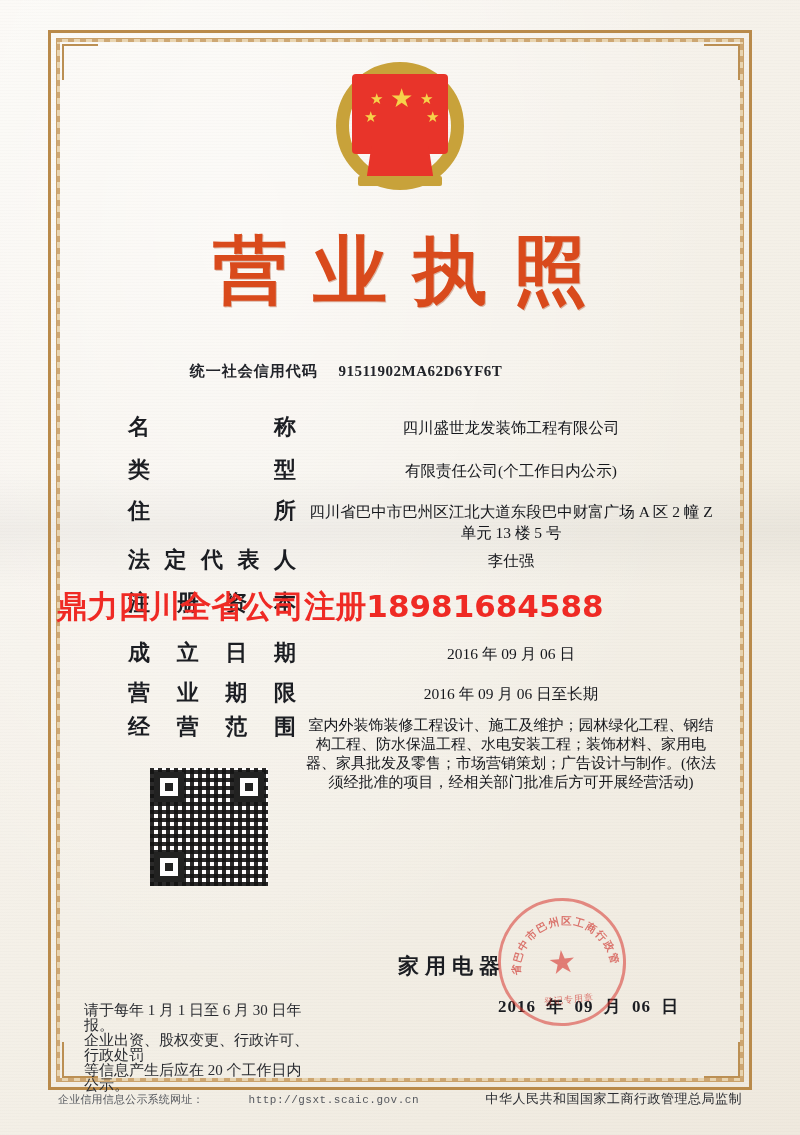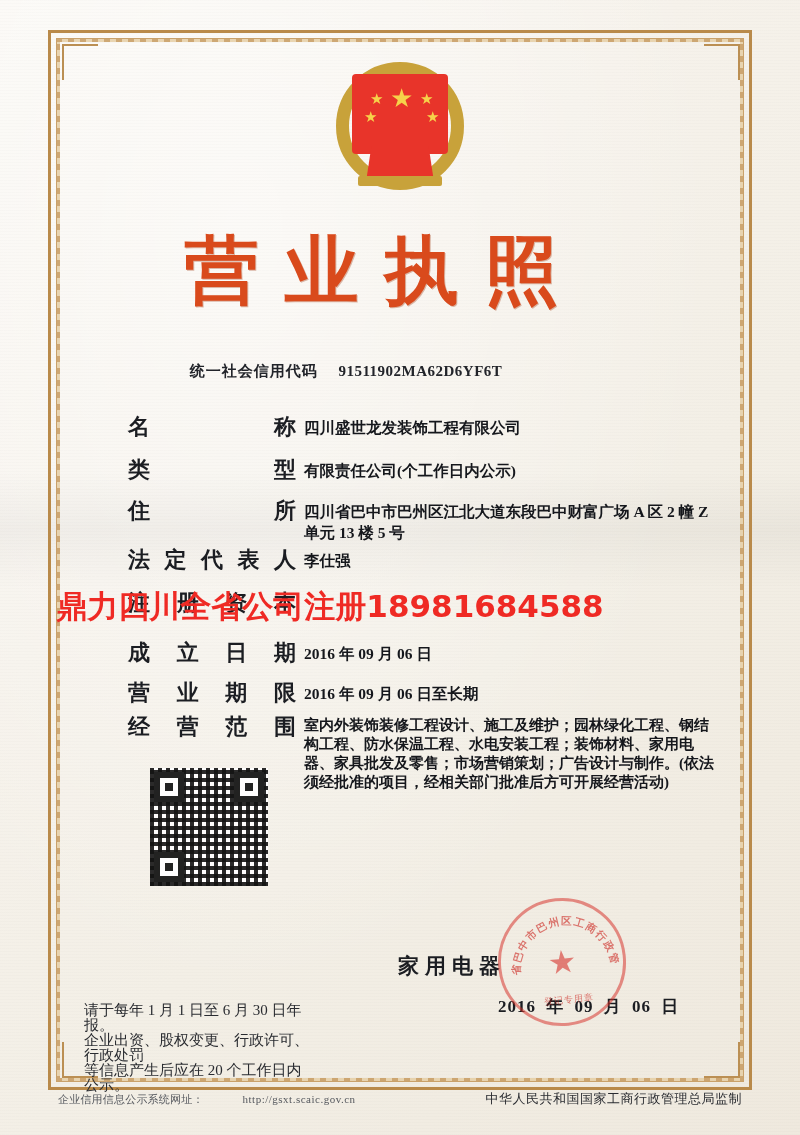--- a/index.html
+++ b/index.html
@@ -119,21 +119,21 @@
   #emblem-star-main { left: 68px; top: 34px; font-size: 26px; }
   #emblem-star-1 { left: 48px; top: 40px; }
   #emblem-star-2 { left: 42px; top: 58px; }
   #emblem-star-3 { left: 98px; top: 40px; }
   #emblem-star-4 { left: 104px; top: 58px; }
 
   
   #doc-title {
     position: absolute;
     left: 0; top: 222px;
-    width: 743px;
+    width: 800px;
     text-align: center;
     font-family: "DejaVu Serif", serif;
     font-size: 74px;
     font-weight: bold;
     letter-spacing: 26px;
     text-indent: 26px;
     color: #d94a1c;
     text-shadow: 1px 1px 0 rgba(160,60,20,0.35);
   }
 
@@ -175,21 +175,22 @@
     box-sizing: border-box;
     letter-spacing: 0;
   }
   .field-label.tight { letter-spacing: 0px; }
   .field-value {
     flex: 1;
     font-size: 15.5px;
     color: #15171c;
     line-height: 21px;
     padding-top: 5px;
-    font-weight: bold;
+    font-weight: normal;
+    text-align: center;
   }
 
   #row-name        { top: 412px; }
   #row-type        { top: 455px; }
   #row-address     { top: 496px; }
   #row-legal-rep   { top: 545px; }
   #row-capital     { top: 588px; }
   #row-founded     { top: 638px; }
   #row-term        { top: 678px; }
   #row-scope       { top: 712px; }
@@ -319,22 +320,22 @@
 
   
   #gsxt-line {
     position: absolute;
     left: 58px; top: 1092px;
     font-size: 11px;
     color: #55585e;
     letter-spacing: 0.2px;
   }
   #gsxt-url {
-    font-family: Liberation Serif, serif;
-    margin-left: 0;
+    font-family: Liberation Mono, monospace;
+    margin-left: 6px;
     letter-spacing: 0.5px;
     padding-left: 36px;
   }
   #issuer-line {
     position: absolute;
     right: 58px; top: 1090px;
     font-size: 13px;
     color: #2a2c31;
     letter-spacing: 0.5px;
   }

